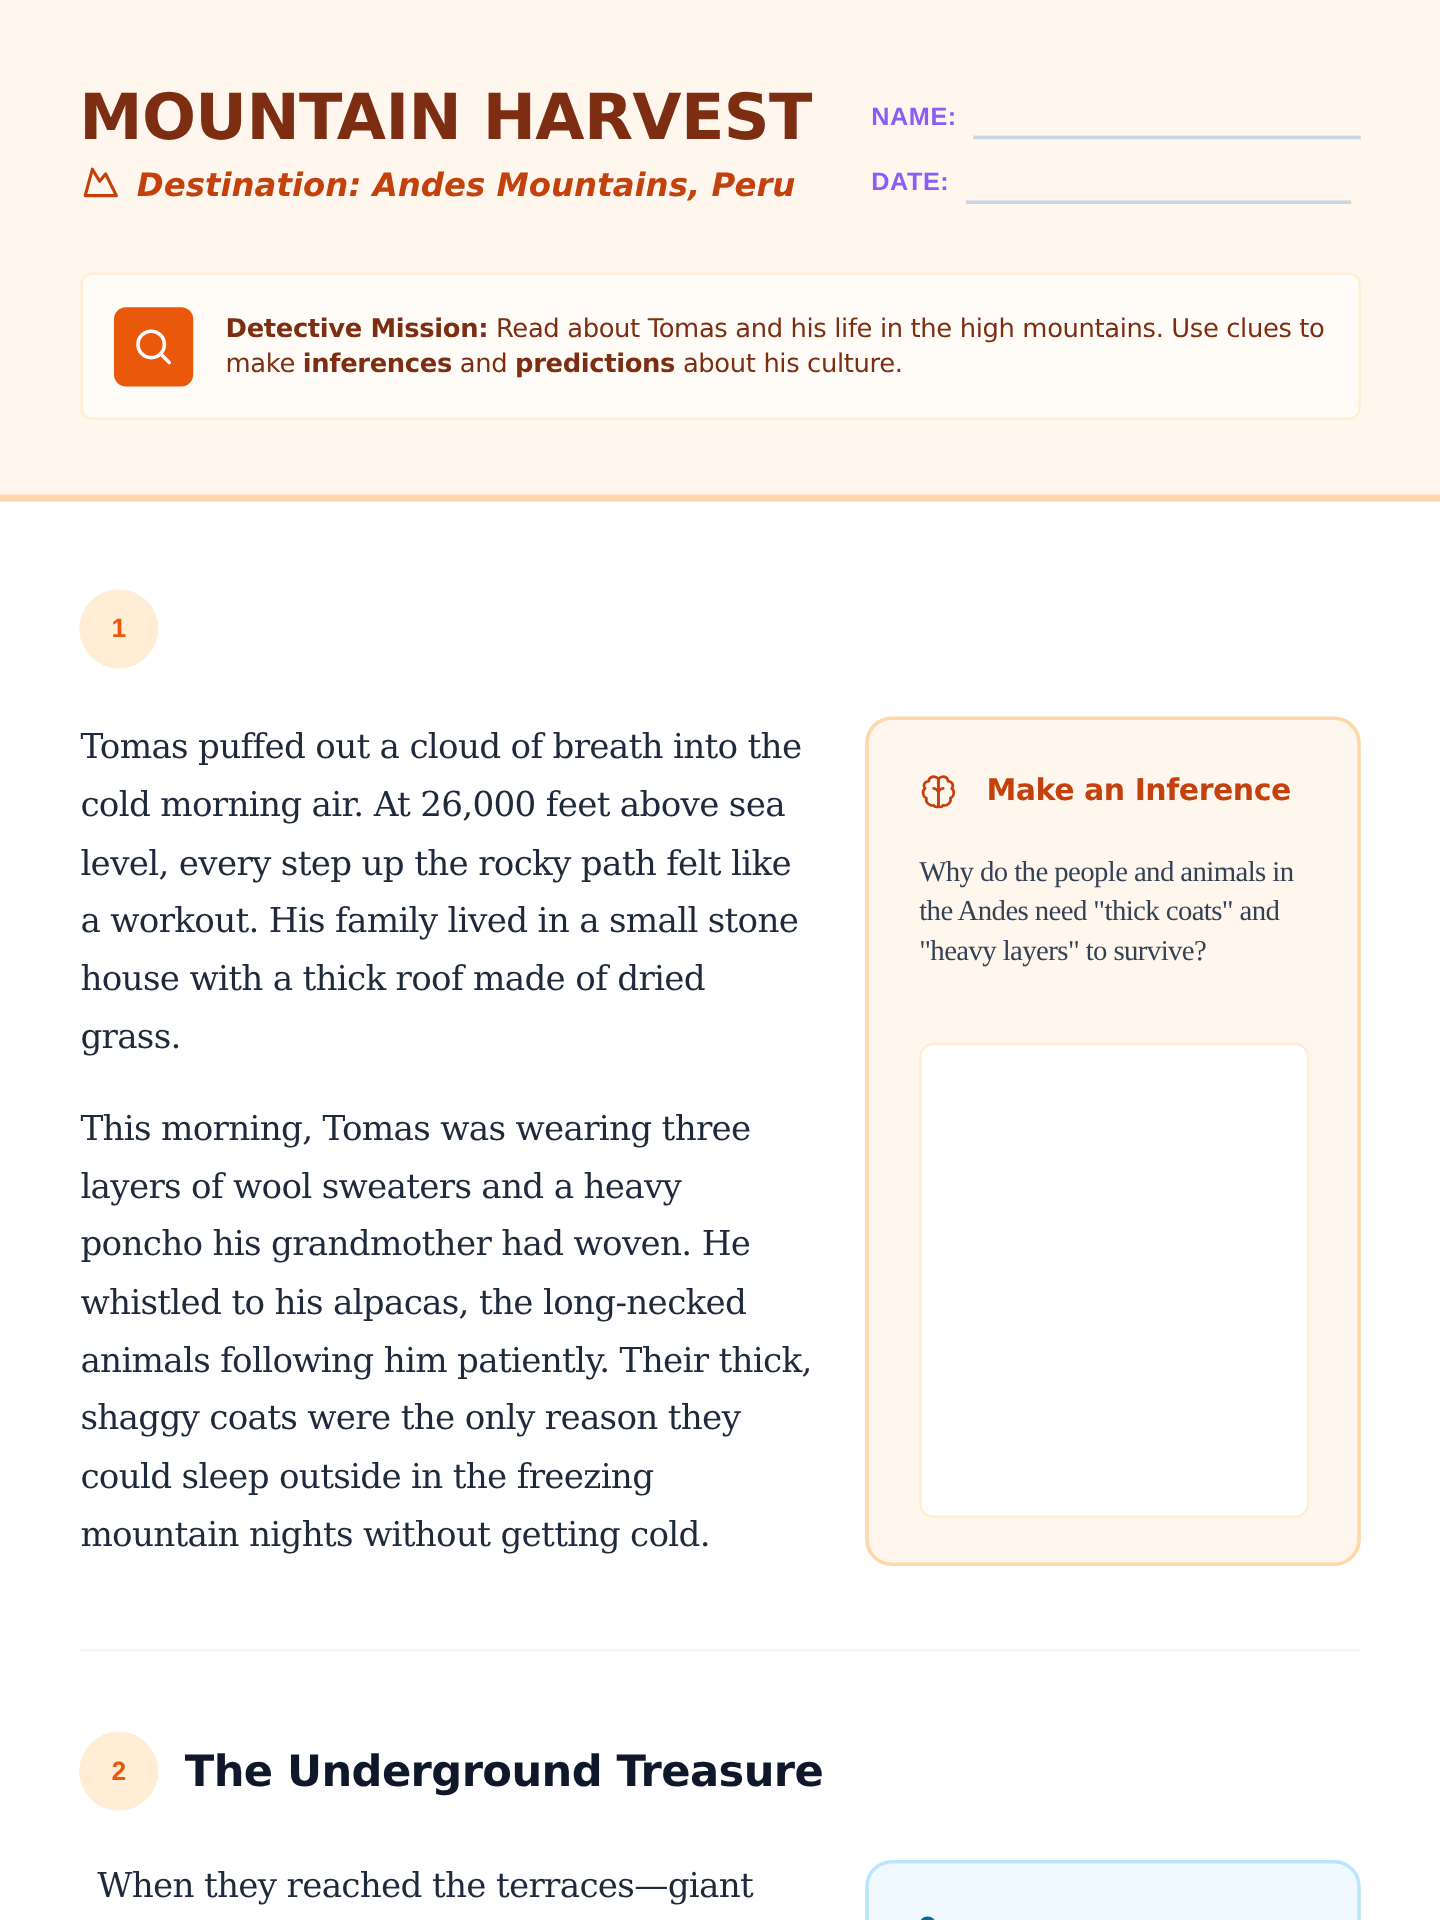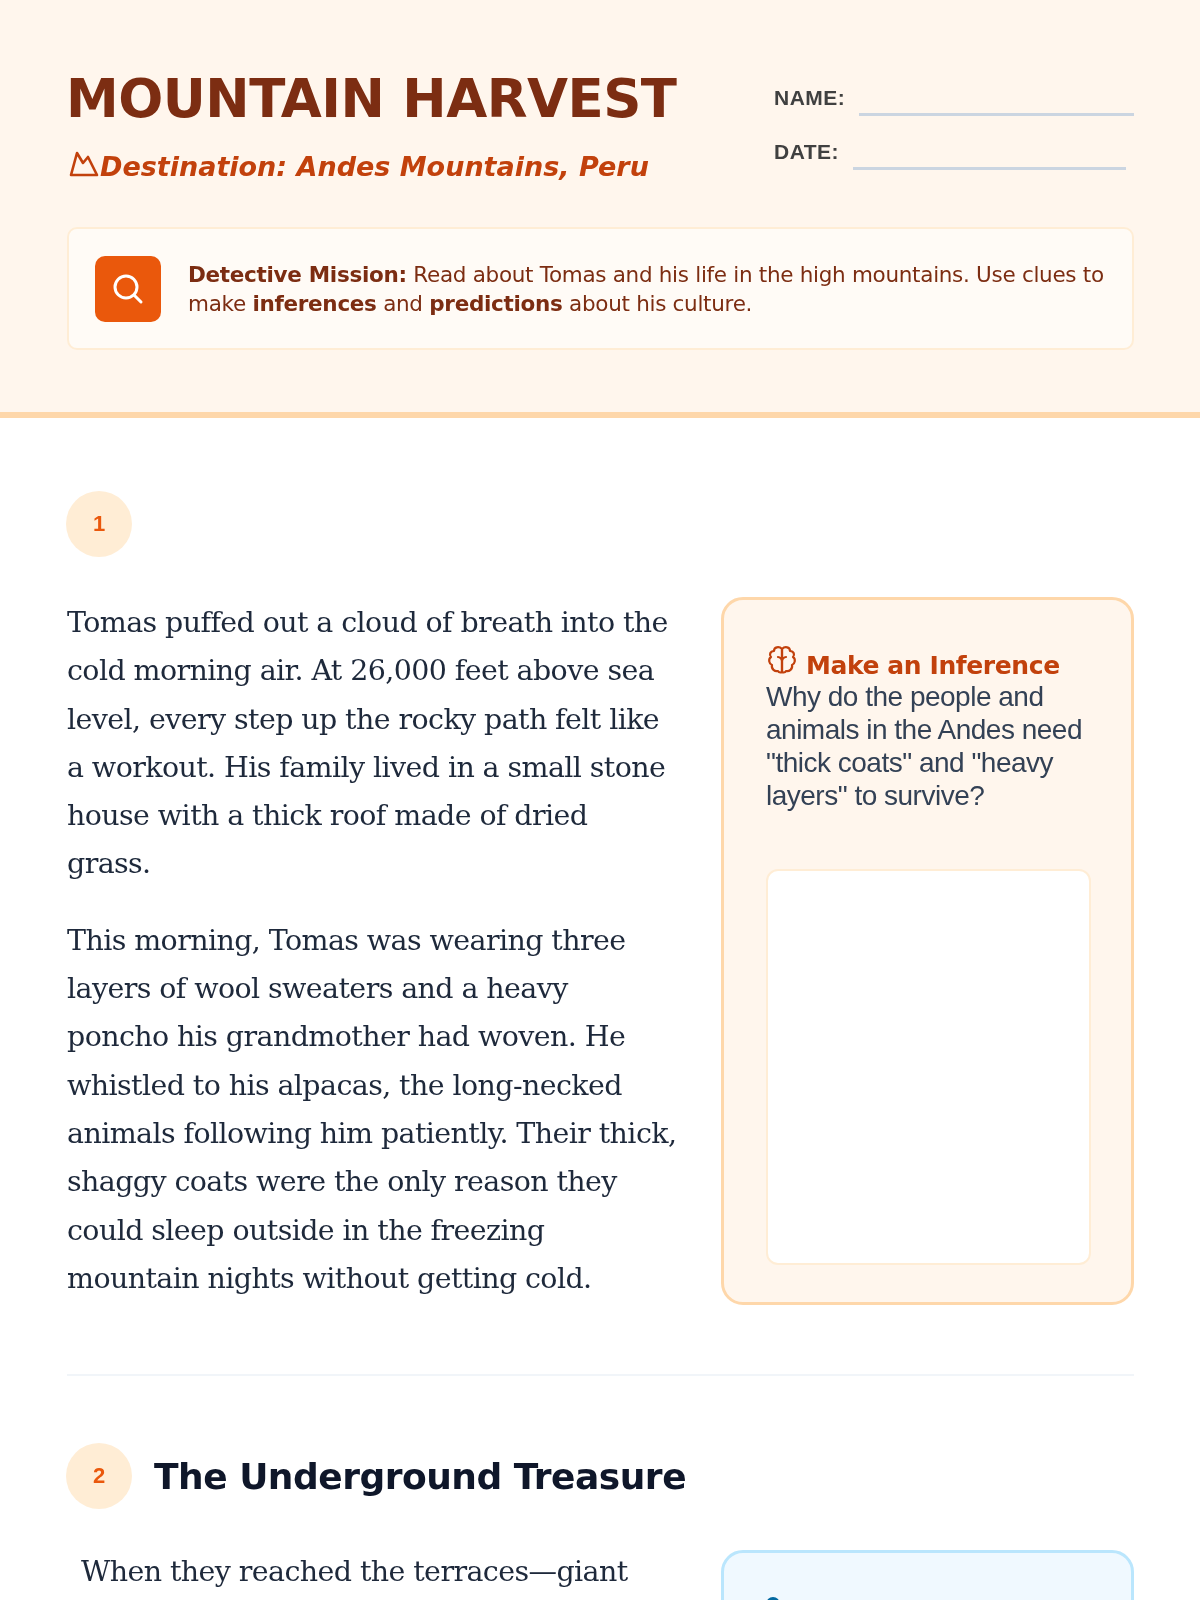--- a/index.html
+++ b/index.html
@@ -13,30 +13,30 @@
       border-bottom: 6px solid #fed7aa;
       padding: 1px 68px;
     }
     .title {
       position: absolute; left: 66px; top: 64px;
       font-family: "DejaVu Sans", sans-serif;
       font-weight: 700; font-size: 53px; letter-spacing: -0.5px;
       color: #7c2d12; line-height: 70px;
     }
     .destination {
-      position: absolute; left: 68px; top: 148px;
-      display: flex; align-items: center; 
+      position: absolute; left: 68px; top: 136px;
+      display: flex; align-items: center; gap: 14px;
       color: #c2410c; font-style: italic; font-size: 27px; font-weight: 600;
       font-family: "DejaVu Sans", sans-serif;
     }
     .destination svg { width: 32px; height: 30px; }
 
     .meta { position: absolute; left: 726px; top: 68px; width: 408px; }
     .meta-row { display: flex; align-items: flex-end; height: 54px; }
-    .meta-label { color: #404040; font-size: 21px; font-weight: 700; letter-spacing: 0.5px; margin-right: 14px; padding-bottom: 12px; margin-left: 48px; }
+    .meta-label { color: #8b5cf6; font-size: 21px; font-weight: 700; letter-spacing: 0.5px; margin-right: 14px; padding-bottom: 12px; }
     .meta-line { flex: 1; border-bottom: 3px solid #cbd5e1; height: 2px; margin-bottom: 6px; }
     .meta-row.date .meta-line { margin-right: 8px; }
 
     .mission {
       position: absolute; left: 67px; top: 227px; width: 1067px; height: 123px;
       background: #fffbf6; border: 2px solid #ffedd5; border-radius: 10px;
       display: flex; align-items: center; padding: 0 26px;
     }
     .mission-icon {
       width: 66px; height: 66px; border-radius: 10px; background: #ea580c;
@@ -66,26 +66,26 @@
       font-family: "DejaVu Serif", "Liberation Serif", serif;
       font-size: 28.5px; line-height: 48.3px; color: #1e293b; letter-spacing: -0.6px;
     }
     .story p + p { margin-top: 28px; }
 
     .inference {
       position: absolute; left: 721px; top: 597px; width: 413px; height: 708px;
       background: #fff6ed; border: 3px solid #fed7aa; border-radius: 22px;
       padding: 44px 42px 0 42px;
     }
-    .inf-head { display: flex; align-items: flex-end; gap: 8px; }
+    .inf-head { display: flex; align-items: flex-start; gap: 24px; }
     .inf-head svg { width: 32px; height: 32px; }
     .inf-title { color: #c2410c; font-size: 25px; font-weight: 700; font-family: "DejaVu Sans", sans-serif; letter-spacing: -0.4px; }
     .inf-question {
-      color: #334155; font-size: 28px; line-height: 33px;
-      font-family: Liberation Sans, sans-serif; letter-spacing: -0.5px;
+      margin-top: 30px; color: #334155; font-size: 24px; line-height: 33px;
+      font-family: Liberation Serif, serif; letter-spacing: -0.5px;
     }
     .answer-box {
       position: absolute; left: 42px; top: 269px; width: 325px; height: 396px;
       background: #ffffff; border: 2px solid #ffedd5; border-radius: 12px;
     }
 
     .divider { position: absolute; left: 67px; top: 1374px; width: 1067px; height: 2px; background: #f1f5f9; }
 
     .section2-box {
       position: absolute; left: 721px; top: 1550px; width: 413px; height: 120px;

